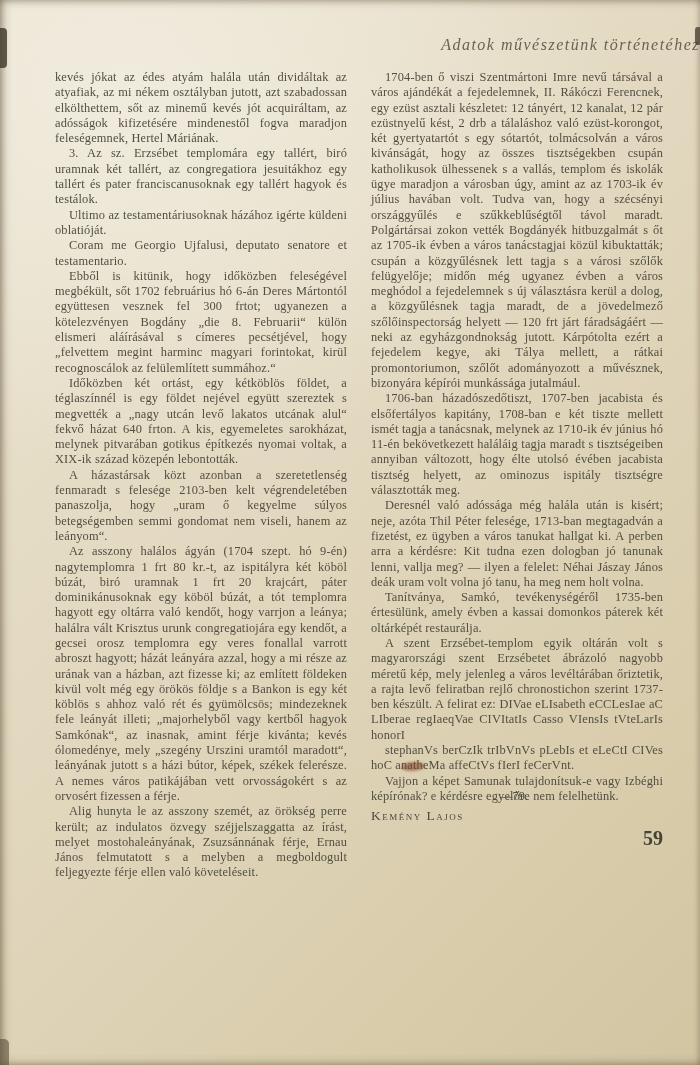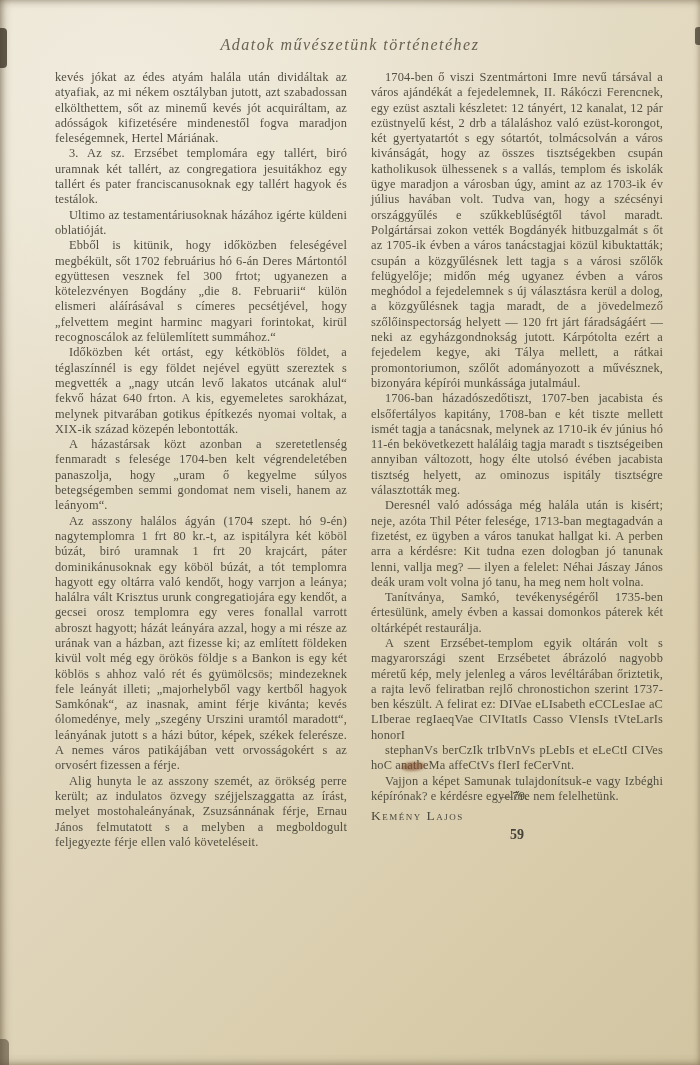--- a/index.html
+++ b/index.html
@@ -14,21 +14,21 @@
     box-shadow:
       inset 7px 0 10px -5px rgba(85,70,45,.55),
       inset 0 5px 8px -4px rgba(85,70,45,.40),
       inset -4px 0 7px -4px rgba(85,70,45,.35),
       inset 0 -6px 10px -5px rgba(85,70,45,.40);
     font-family:"Liberation Serif","DejaVu Serif",serif;
     color:#4f4c41;
   }
   .running-head{
     position:absolute;top:36px;left:0;width:100%;
-    text-align:center;
+    text-align:right;
     font-style:italic;
     font-size:16px;
     letter-spacing:1.5px;
     color:#686253;
   }
   .columns{
     position:absolute;top:70px;left:55px;
     width:608px;
     display:flex;
     gap:24px;
@@ -54,23 +54,23 @@
   }
   .signature{
     font-variant:small-caps;
     letter-spacing:1.5px;
     font-size:13.5px;
     margin-top:4px;
     padding-right:18px;
     color:#4c4940;
   }
   .page-number{
-    text-align:center;
+    text-align:right;
     font-weight:bold;
-    font-size:14px;
+    font-size:20px;
     margin-top:3px;
     padding-right:0px;
     color:#45423a;
   }
   .edge-mark-topleft{
     position:absolute;left:0;top:28px;width:7px;height:40px;
     background:#473e2f;border-radius:0 4px 4px 0;opacity:.85;
   }
   .edge-mark-topright{
     position:absolute;right:0;top:27px;width:5px;height:18px;
@@ -92,23 +92,24 @@
 
 <div class="page">
 
   <div class="running-head">Adatok művészetünk történetéhez</div>
 
   <div class="columns">
     <div class="col">
         <p class="no-indent">kevés jókat az édes atyám halála után dividáltak az atyafiak, az mi nékem osztályban jutott, azt szabadossan elkölthettem, sőt az minemű kevés jót acquiráltam, az adósságok kifizetésére mindenestől fogva maradjon feleségemnek, Hertel Máriának.</p>
         <p>3. Az sz. Erzsébet templomára egy tallért, biró uramnak két tallért, az congregatiora jesuitákhoz egy tallért és pater franciscanusoknak egy tallért hagyok és testálok.</p>
         <p>Ultimo az testamentáriusoknak házához igérte küldeni oblatióját.</p>
+        <p>Coram me Georgio Ujfalusi, deputato senatore et testamentario.</p>
         <p>Ebből is kitünik, hogy időközben feleségével megbékült, sőt 1702 februárius hó 6-án Deres Mártontól együttesen vesznek fel 300 frtot; ugyanezen a kötelezvényen Bogdány „die 8. Februarii“ külön elismeri aláírásával s címeres pecsétjével, hogy „felvettem megint harminc magyari forintokat, kirül recognoscálok az felülemlített summához.“</p>
         <p>Időközben két ortást, egy kétköblös földet, a téglaszínnél is egy földet nejével együtt szereztek s megvették a „nagy utcán levő lakatos utcának alul“ fekvő házat 640 frton. A kis, egyemeletes sarokházat, melynek pitvarában gotikus építkezés nyomai voltak, a XIX-ik század közepén lebontották.</p>
-        <p>A házastársak közt azonban a szeretetlenség fenmaradt s felesége 1704-ben kelt végrendeletében panaszolja, hogy „uram ő kegyelme súlyos betegségemben semmi gondomat nem viseli, hanem az leányom“.</p>
+        <p>A házastársak közt azonban a szeretetlenség fenmaradt s felesége 2103-ben kelt végrendeletében panaszolja, hogy „uram ő kegyelme súlyos betegségemben semmi gondomat nem viseli, hanem az leányom“.</p>
         <p>Az asszony halálos ágyán (1704 szept. hó 9-én) nagytemplomra 1 frt 80 kr.-t, az ispitályra két köböl búzát, biró uramnak 1 frt 20 krajcárt, páter dominikánusoknak egy köböl búzát, a tót templomra hagyott egy oltárra való kendőt, hogy varrjon a leánya; halálra vált Krisztus urunk congregatiojára egy kendőt, a gecsei orosz templomra egy veres fonallal varrott abroszt hagyott; házát leányára azzal, hogy a mi része az urának van a házban, azt fizesse ki; az említett földeken kivül volt még egy örökös földje s a Bankon is egy két köblös s ahhoz való rét és gyümölcsös; mindezeknek fele leányát illeti; „majorhelyből vagy kertből hagyok Samkónak“, az inasnak, amint férje kivánta; kevés ólomedénye, mely „szegény Urszini uramtól maradott“, leányának jutott s a házi bútor, képek, székek felerésze. A nemes város patikájában vett orvosságokért s az orvosért fizessen a férje.</p>
         <p>Alig hunyta le az asszony szemét, az örökség perre került; az indulatos özvegy széjjelszaggatta az írást, melyet mostohaleányának, Zsuzsánnának férje, Ernau János felmutatott s a melyben a megboldogult feljegyezte férje ellen való követeléseit.</p>
       </div>
 
     <div class="col">
       <div>
           <p>1704-ben ő viszi Szentmártoni Imre nevű társával a város ajándékát a fejedelemnek, II. Rákóczi Ferencnek, egy ezüst asztali készletet: 12 tányért, 12 kanalat, 12 pár ezüstnyelű kést, 2 drb a tálaláshoz való ezüst-korongot, két gyertyatartót s egy sótartót, tolmácsolván a város kivánságát, hogy az összes tisztségekben csupán katholikusok ülhessenek s a vallás, templom és iskolák ügye maradjon a városban úgy, amint az az 1703-ik év július havában volt. Tudva van, hogy a szécsényi országgyűlés e szűkkeblűségtől távol maradt. Polgártársai zokon vették Bogdányék hitbuzgalmát s őt az 1705-ik évben a város tanácstagjai közül kibuktatták; csupán a közgyűlésnek lett tagja s a városi szőlők felügyelője; midőn még ugyanez évben a város meghódol a fejedelemnek s új választásra kerül a dolog, a közgyűlésnek tagja maradt, de a jövedelmező szőlőinspectorság helyett — 120 frt járt fáradságáért — neki az egyházgondnokság jutott. Kárpótolta ezért a fejedelem kegye, aki Tálya mellett, a rátkai promontoriumon, szőlőt adományozott a művésznek, bizonyára képírói munkássága jutalmául.</p>
           <p>1706-ban házadószedőtiszt, 1707-ben jacabista és elsőfertályos kapitány, 1708-ban e két tiszte mellett ismét tagja a tanácsnak, melynek az 1710-ik év június hó 11-én bekövetkezett haláláig tagja maradt s tisztségeiben annyiban változott, hogy élte utolsó évében jacabista tisztség helyett, az ominozus ispitály tisztségre választották meg.</p>
           <p>Deresnél való adóssága még halála után is kisért; neje, azóta Thil Péter felesége, 1713-ban megtagadván a fizetést, ez ügyben a város tanukat hallgat ki. A perben arra a kérdésre: Kit tudna ezen dologban jó tanunak lenni, vallja meg? — ilyen a felelet: Néhai Jászay János deák uram volt volna jó tanu, ha meg nem holt volna.</p>
           <p>Tanítványa, Samkó, tevékenységéről 1735-ben értesülünk, amely évben a kassai domonkos páterek két oltárképét restaurálja.</p>

